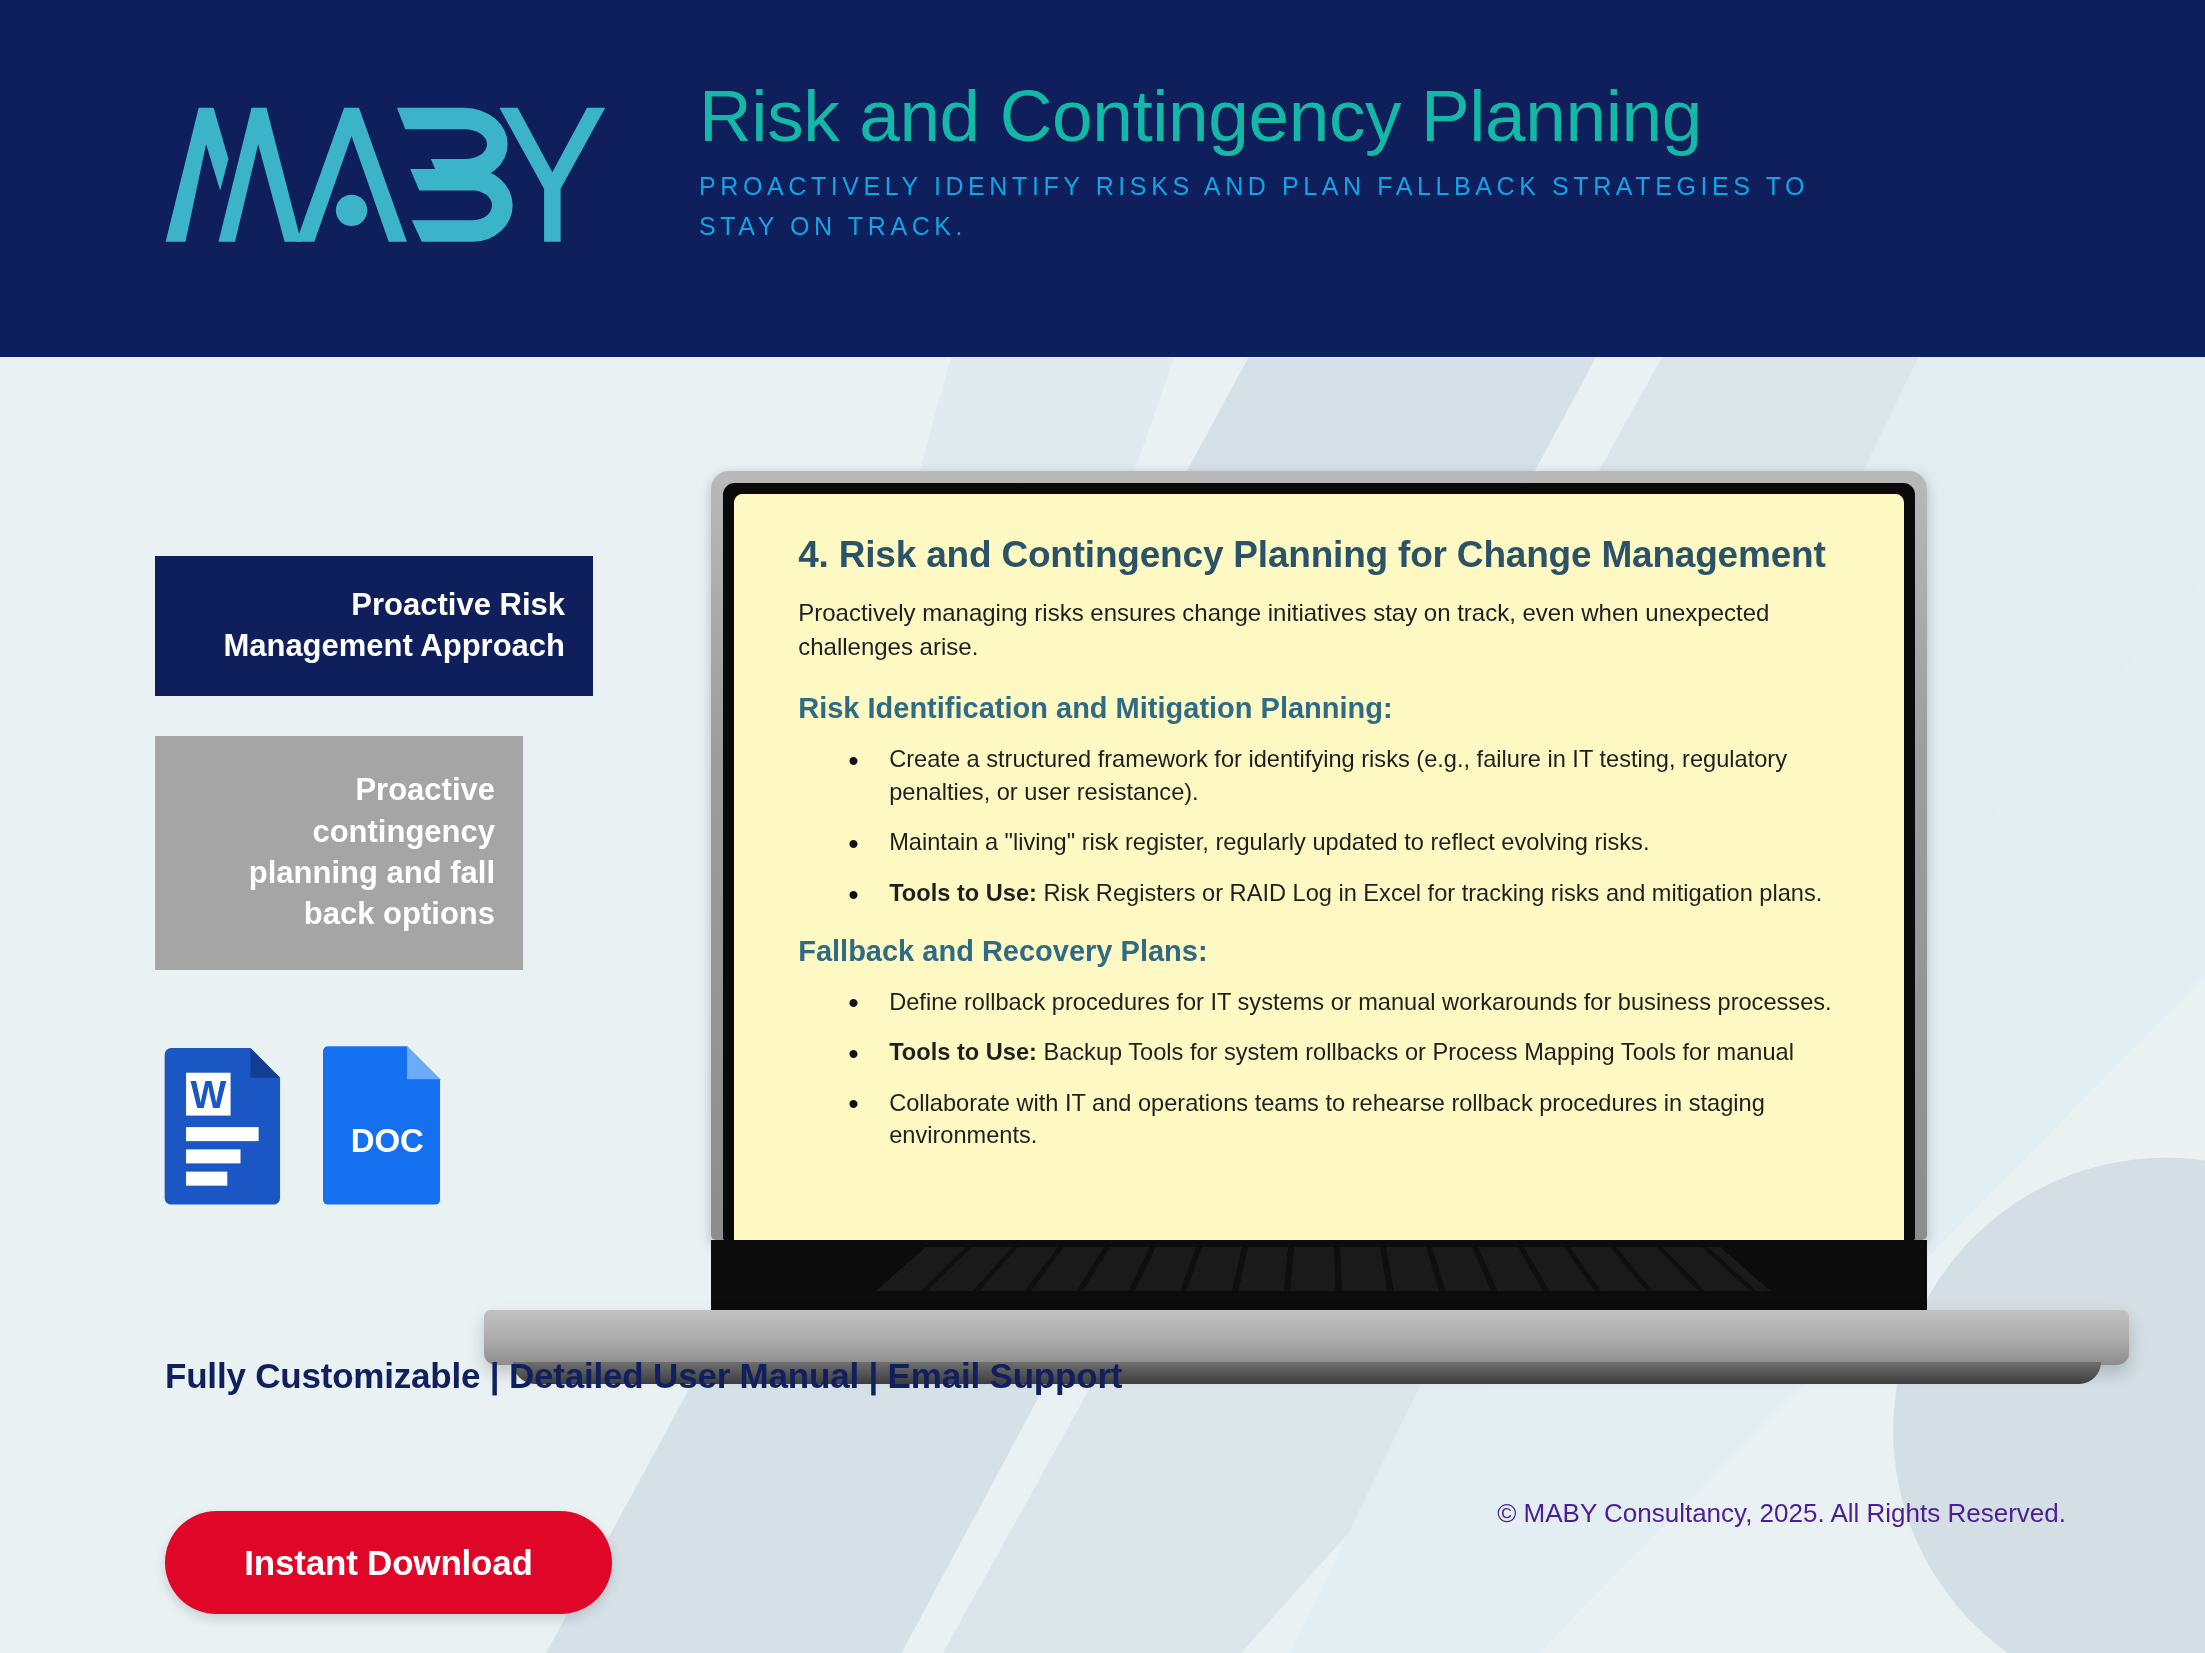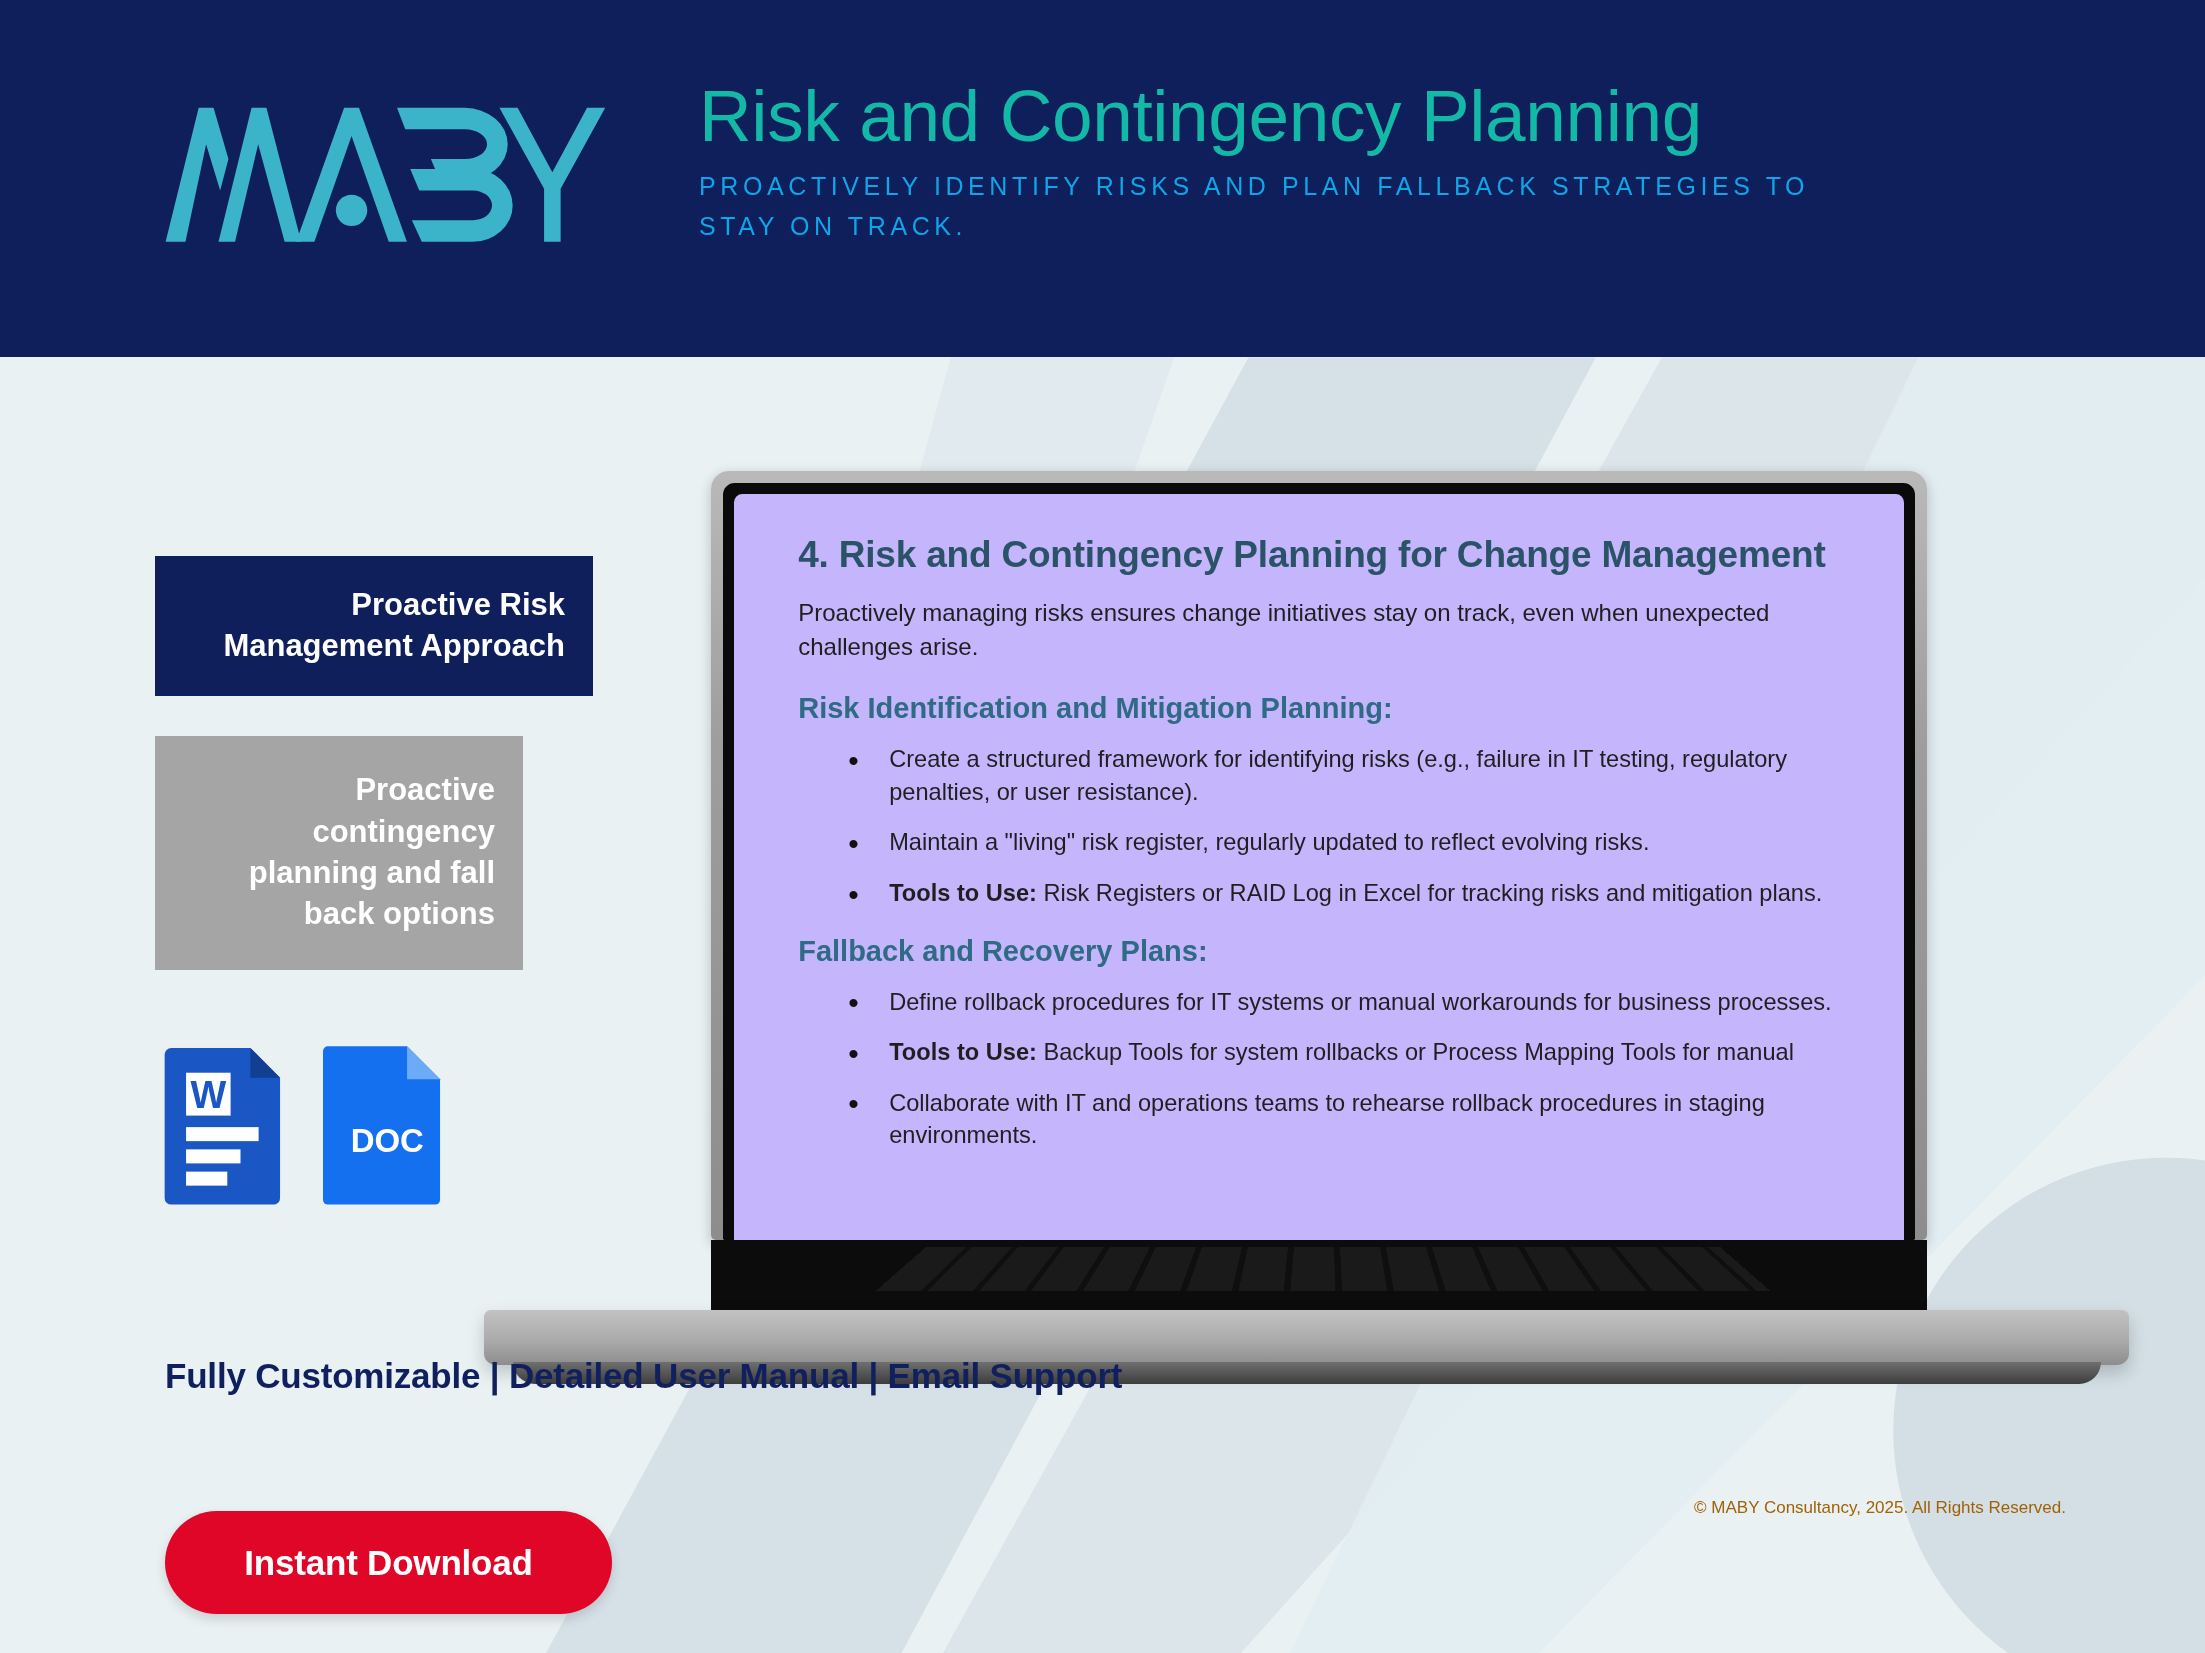--- a/index.html
+++ b/index.html
@@ -59,21 +59,21 @@
     padding:11.6px 11.6px 0 11.6px;
     box-shadow:0 4.1px 13.2px rgba(0,0,0,0.22);
   }
   #laptop-bezel {
     width:100%; height:100%;
     background:#0a0a0a; border-radius:11.6px 11.6px 1.7px 1.7px;
     padding:11.6px 11.6px 0 11.6px;
   }
   #laptop-screen {
     width:100%; height:100%;
-    background:#c4b5fd; border-radius:8.3px 8.3px 0 0;
+    background:#fef9c3; border-radius:8.3px 8.3px 0 0;
     overflow:hidden;
     padding:40px 38px 0 64px;
   }
   #laptop-keyboard {
     position:absolute; left:0; top:769px; width:1216px; height:79px;
     background:#0c0c0c; border-radius:0 0 3.3px 3.3px;
     overflow:hidden;
   }
   #kb-keys {
     position:absolute; left:215px; top:6.6px; width:794px; height:68px;
@@ -135,21 +135,21 @@
     position:absolute; left:165px; top:1511px; z-index:6;
     width:447px; height:103px; border-radius:58px;
     background:#e00627; border:none; cursor:pointer;
     color:#ffffff; font-size:35px; font-weight:bold;
     font-family:"Liberation Sans", sans-serif;
     letter-spacing:-0.2px;
     box-shadow:0 5px 11.6px rgba(0,0,0,0.14);
   }
   #copyright {
     position:absolute; right:139px; top:1498px; z-index:6;
-    font-size:17px; color:#a16207; white-space:nowrap;
+    font-size:26px; color:#4c1d95; white-space:nowrap;
   }
 </style>
 </head>
 <body>
 
 <div id="bg-shapes">
   <svg width="2205" height="1654" viewBox="0 0 2667 2000">
     <rect x="0" y="432" width="2667" height="1568" fill="#e9f1f3"></rect>
     <polygon points="1510,432 1930,432 1090,2000 660,2000" fill="#d2dde4" opacity="0.85"></polygon>
     <polygon points="2010,432 2667,432 2667,700 1500,2000 1140,2000" fill="#d2dde4" opacity="0.6"></polygon>

